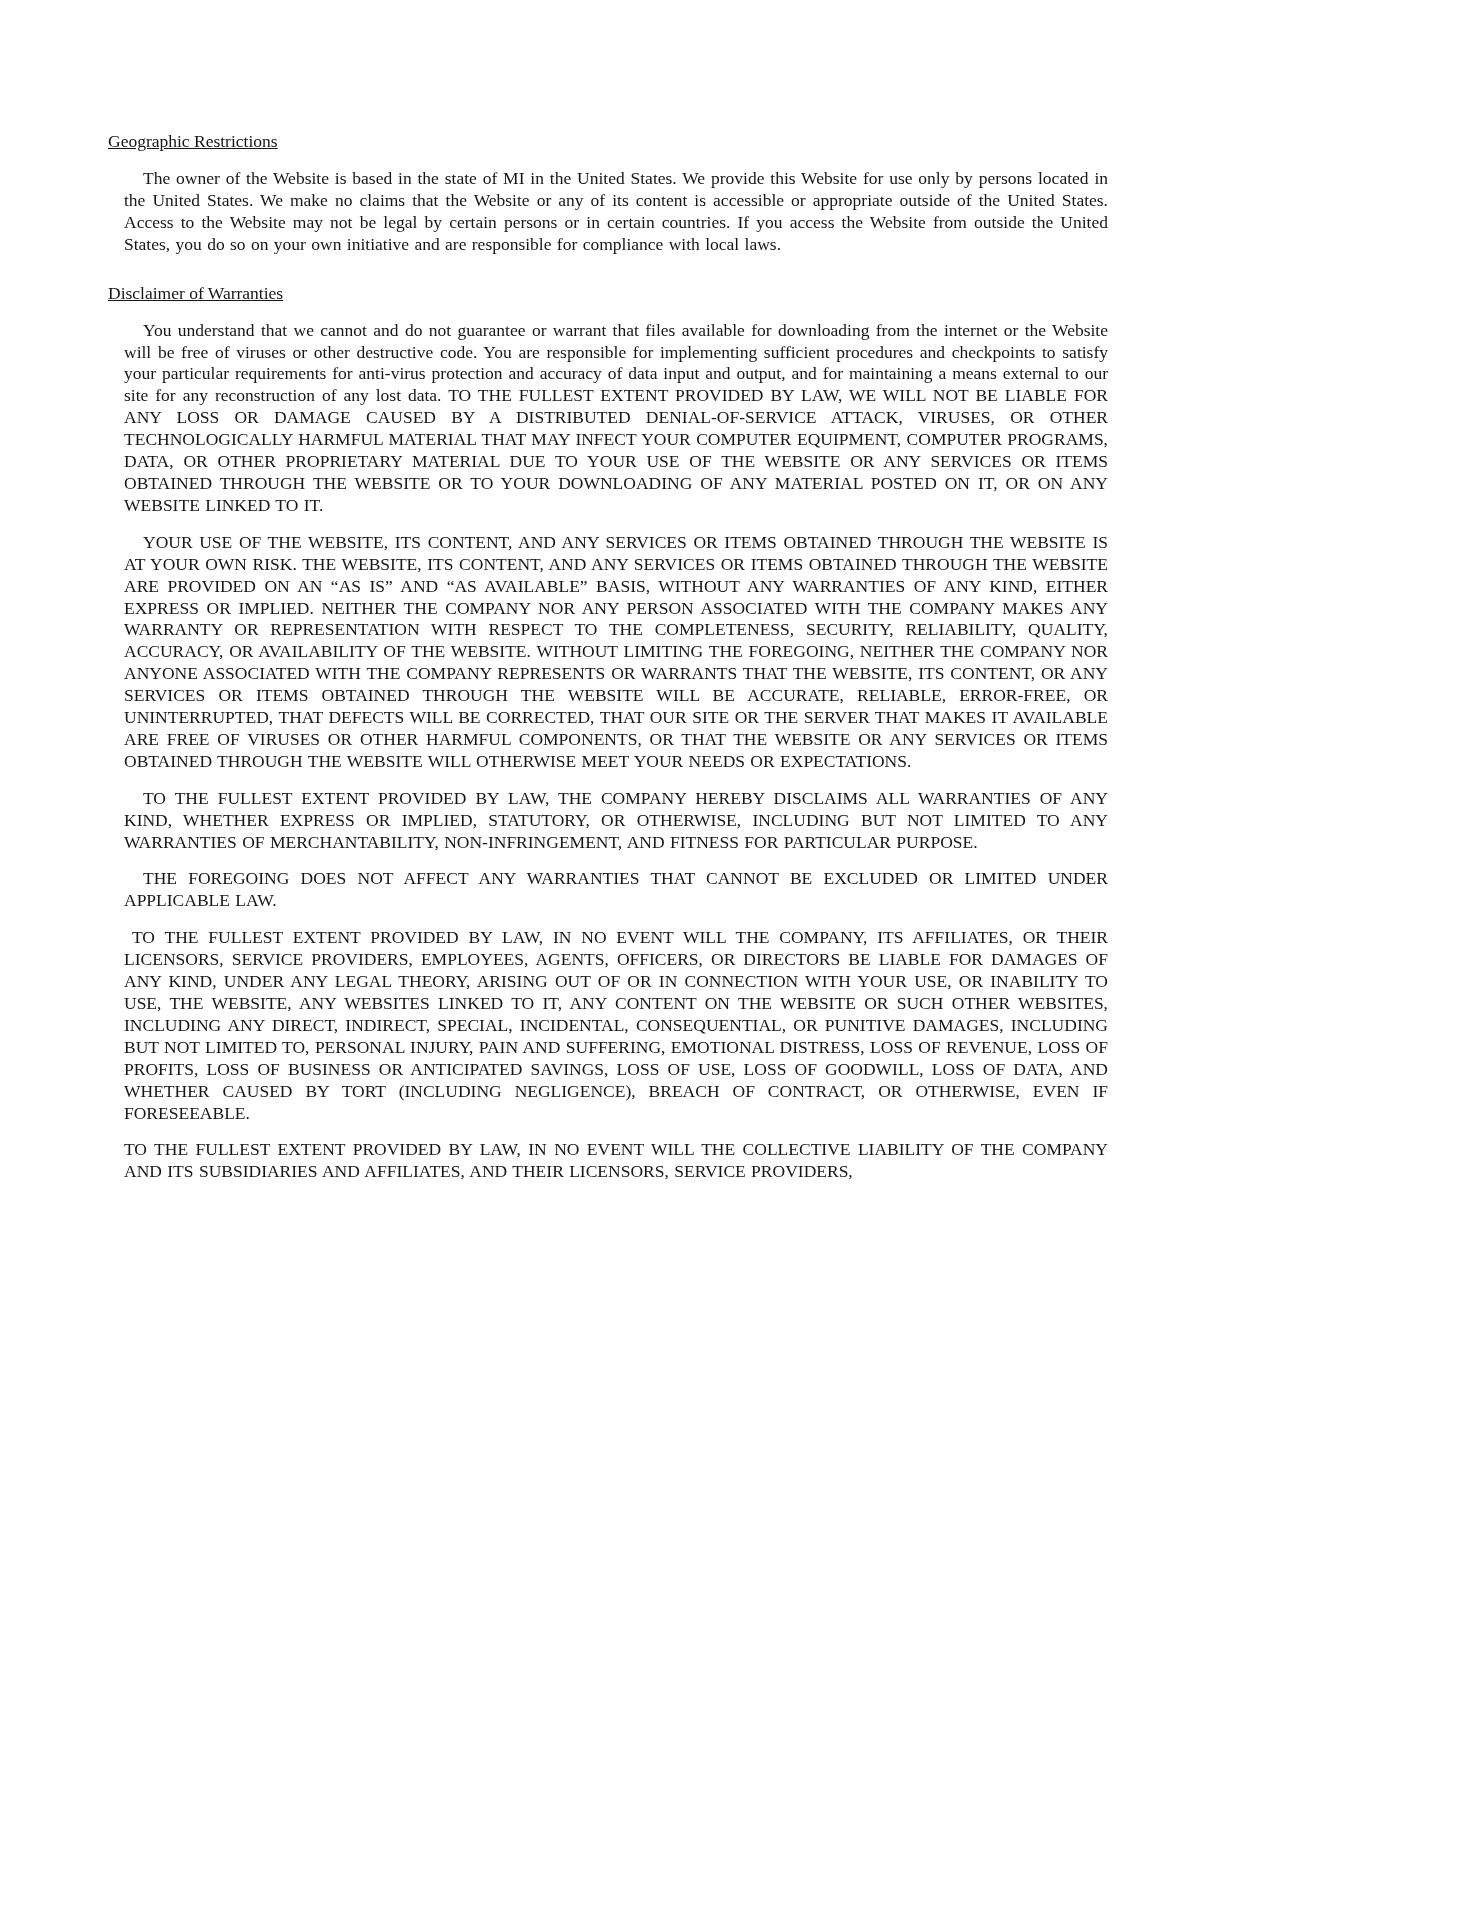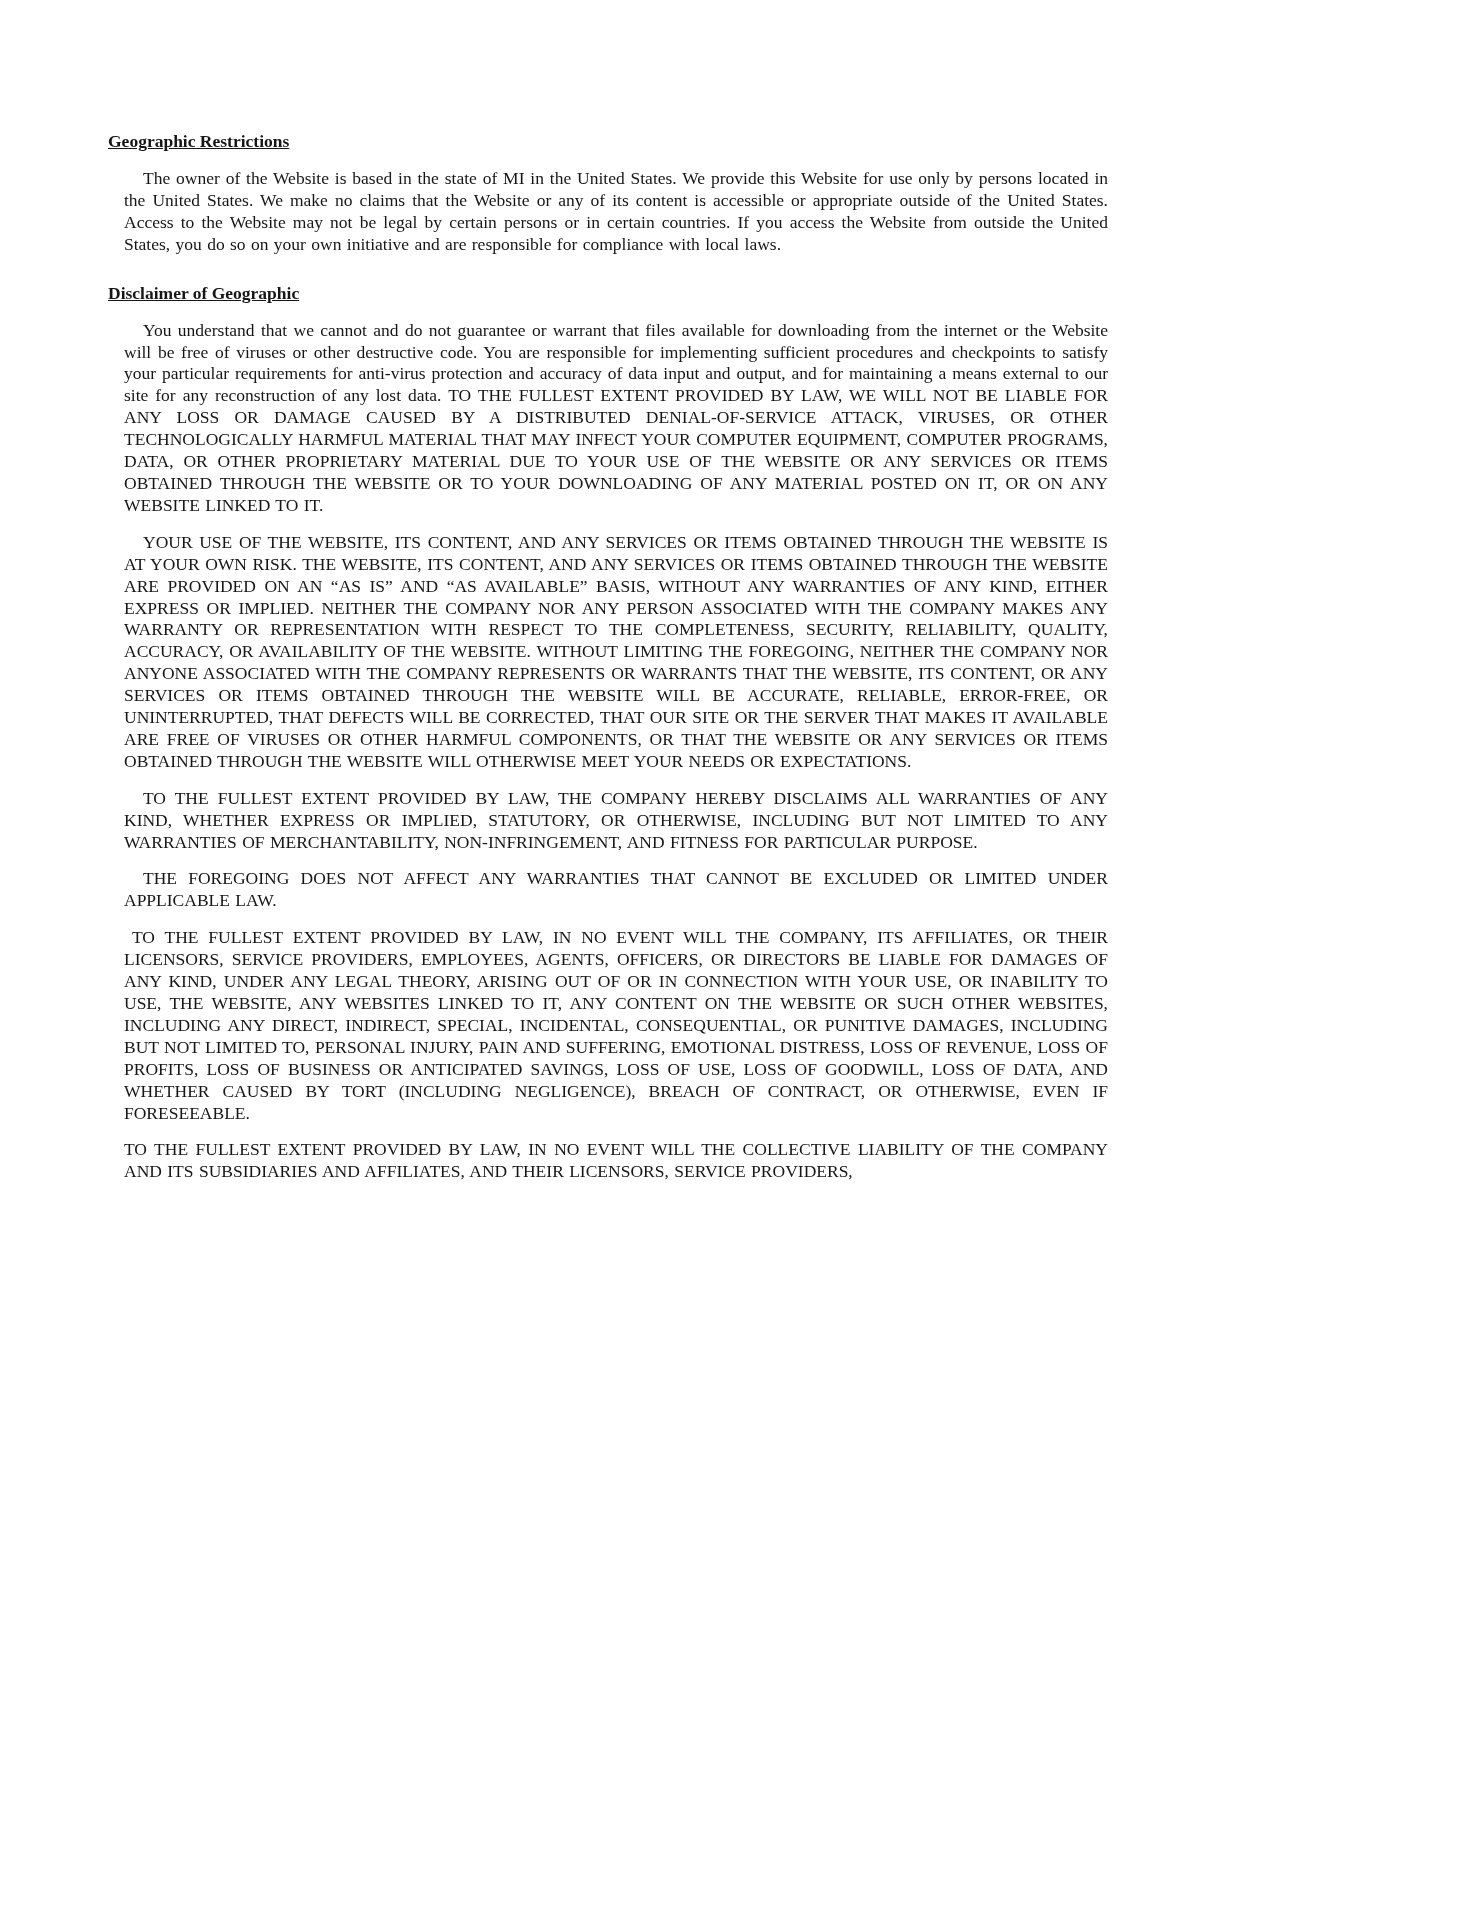--- a/index.html
+++ b/index.html
@@ -16,21 +16,21 @@
     box-sizing: border-box;
     padding: 130px 376px 60px 108px;
     font-family: "Liberation Serif", "DejaVu Serif", serif;
     font-size: 17.5px;
     line-height: 21.9px;
     color: #161616;
     overflow: hidden;
   }
   .section-heading {
     font-size: 17.5px;
-    font-weight: bold;
+    font-weight: normal;
     text-decoration: underline;
     margin: 26px 0 16px 0;
     line-height: 22px;
   }
   .section-heading.first {
     margin-top: 0;
   }
   .para {
     margin: 0 0 15px 16px;
     text-align: justify;
@@ -48,21 +48,21 @@
 </style>
 </head>
 <body>
 
 <div class="page">
 
   <h2 class="section-heading first">Geographic Restrictions</h2>
 
   <p class="para indent">The owner of the Website is based in the state of MI in the United States. We provide this Website for use only by persons located in the United States. We make no claims that the Website or any of its content is accessible or appropriate outside of the United States. Access to the Website may not be legal by certain persons or in certain countries. If you access the Website from outside the United States, you do so on your own initiative and are responsible for compliance with local laws.</p>
 
-  <h2 class="section-heading">Disclaimer of Geographic</h2>
+  <h2 class="section-heading">Disclaimer of Warranties</h2>
 
   <p class="para indent">You understand that we cannot and do not guarantee or warrant that files available for downloading from the internet or the Website will be free of viruses or other destructive code. You are responsible for implementing sufficient procedures and checkpoints to satisfy your particular requirements for anti-virus protection and accuracy of data input and output, and for maintaining a means external to our site for any reconstruction of any lost data. TO THE FULLEST EXTENT PROVIDED BY LAW, WE WILL NOT BE LIABLE FOR ANY LOSS OR DAMAGE CAUSED BY A DISTRIBUTED DENIAL-OF-SERVICE ATTACK, VIRUSES, OR OTHER TECHNOLOGICALLY HARMFUL MATERIAL THAT MAY INFECT YOUR COMPUTER EQUIPMENT, COMPUTER PROGRAMS, DATA, OR OTHER PROPRIETARY MATERIAL DUE TO YOUR USE OF THE WEBSITE OR ANY SERVICES OR ITEMS OBTAINED THROUGH THE WEBSITE OR TO YOUR DOWNLOADING OF ANY MATERIAL POSTED ON IT, OR ON ANY WEBSITE LINKED TO IT.</p>
 
   <p class="para indent">YOUR USE OF THE WEBSITE, ITS CONTENT, AND ANY SERVICES OR ITEMS OBTAINED THROUGH THE WEBSITE IS AT YOUR OWN RISK. THE WEBSITE, ITS CONTENT, AND ANY SERVICES OR ITEMS OBTAINED THROUGH THE WEBSITE ARE PROVIDED ON AN “AS IS” AND “AS AVAILABLE” BASIS, WITHOUT ANY WARRANTIES OF ANY KIND, EITHER EXPRESS OR IMPLIED. NEITHER THE COMPANY NOR ANY PERSON ASSOCIATED WITH THE COMPANY MAKES ANY WARRANTY OR REPRESENTATION WITH RESPECT TO THE COMPLETENESS, SECURITY, RELIABILITY, QUALITY, ACCURACY, OR AVAILABILITY OF THE WEBSITE. WITHOUT LIMITING THE FOREGOING, NEITHER THE COMPANY NOR ANYONE ASSOCIATED WITH THE COMPANY REPRESENTS OR WARRANTS THAT THE WEBSITE, ITS CONTENT, OR ANY SERVICES OR ITEMS OBTAINED THROUGH THE WEBSITE WILL BE ACCURATE, RELIABLE, ERROR-FREE, OR UNINTERRUPTED, THAT DEFECTS WILL BE CORRECTED, THAT OUR SITE OR THE SERVER THAT MAKES IT AVAILABLE ARE FREE OF VIRUSES OR OTHER HARMFUL COMPONENTS, OR THAT THE WEBSITE OR ANY SERVICES OR ITEMS OBTAINED THROUGH THE WEBSITE WILL OTHERWISE MEET YOUR NEEDS OR EXPECTATIONS.</p>
 
   <p class="para indent">TO THE FULLEST EXTENT PROVIDED BY LAW, THE COMPANY HEREBY DISCLAIMS ALL WARRANTIES OF ANY KIND, WHETHER EXPRESS OR IMPLIED, STATUTORY, OR OTHERWISE, INCLUDING BUT NOT LIMITED TO ANY WARRANTIES OF MERCHANTABILITY, NON-INFRINGEMENT, AND FITNESS FOR PARTICULAR PURPOSE.</p>
 
   <p class="para indent">THE FOREGOING DOES NOT AFFECT ANY WARRANTIES THAT CANNOT BE EXCLUDED OR LIMITED UNDER APPLICABLE LAW.</p>
 
 

